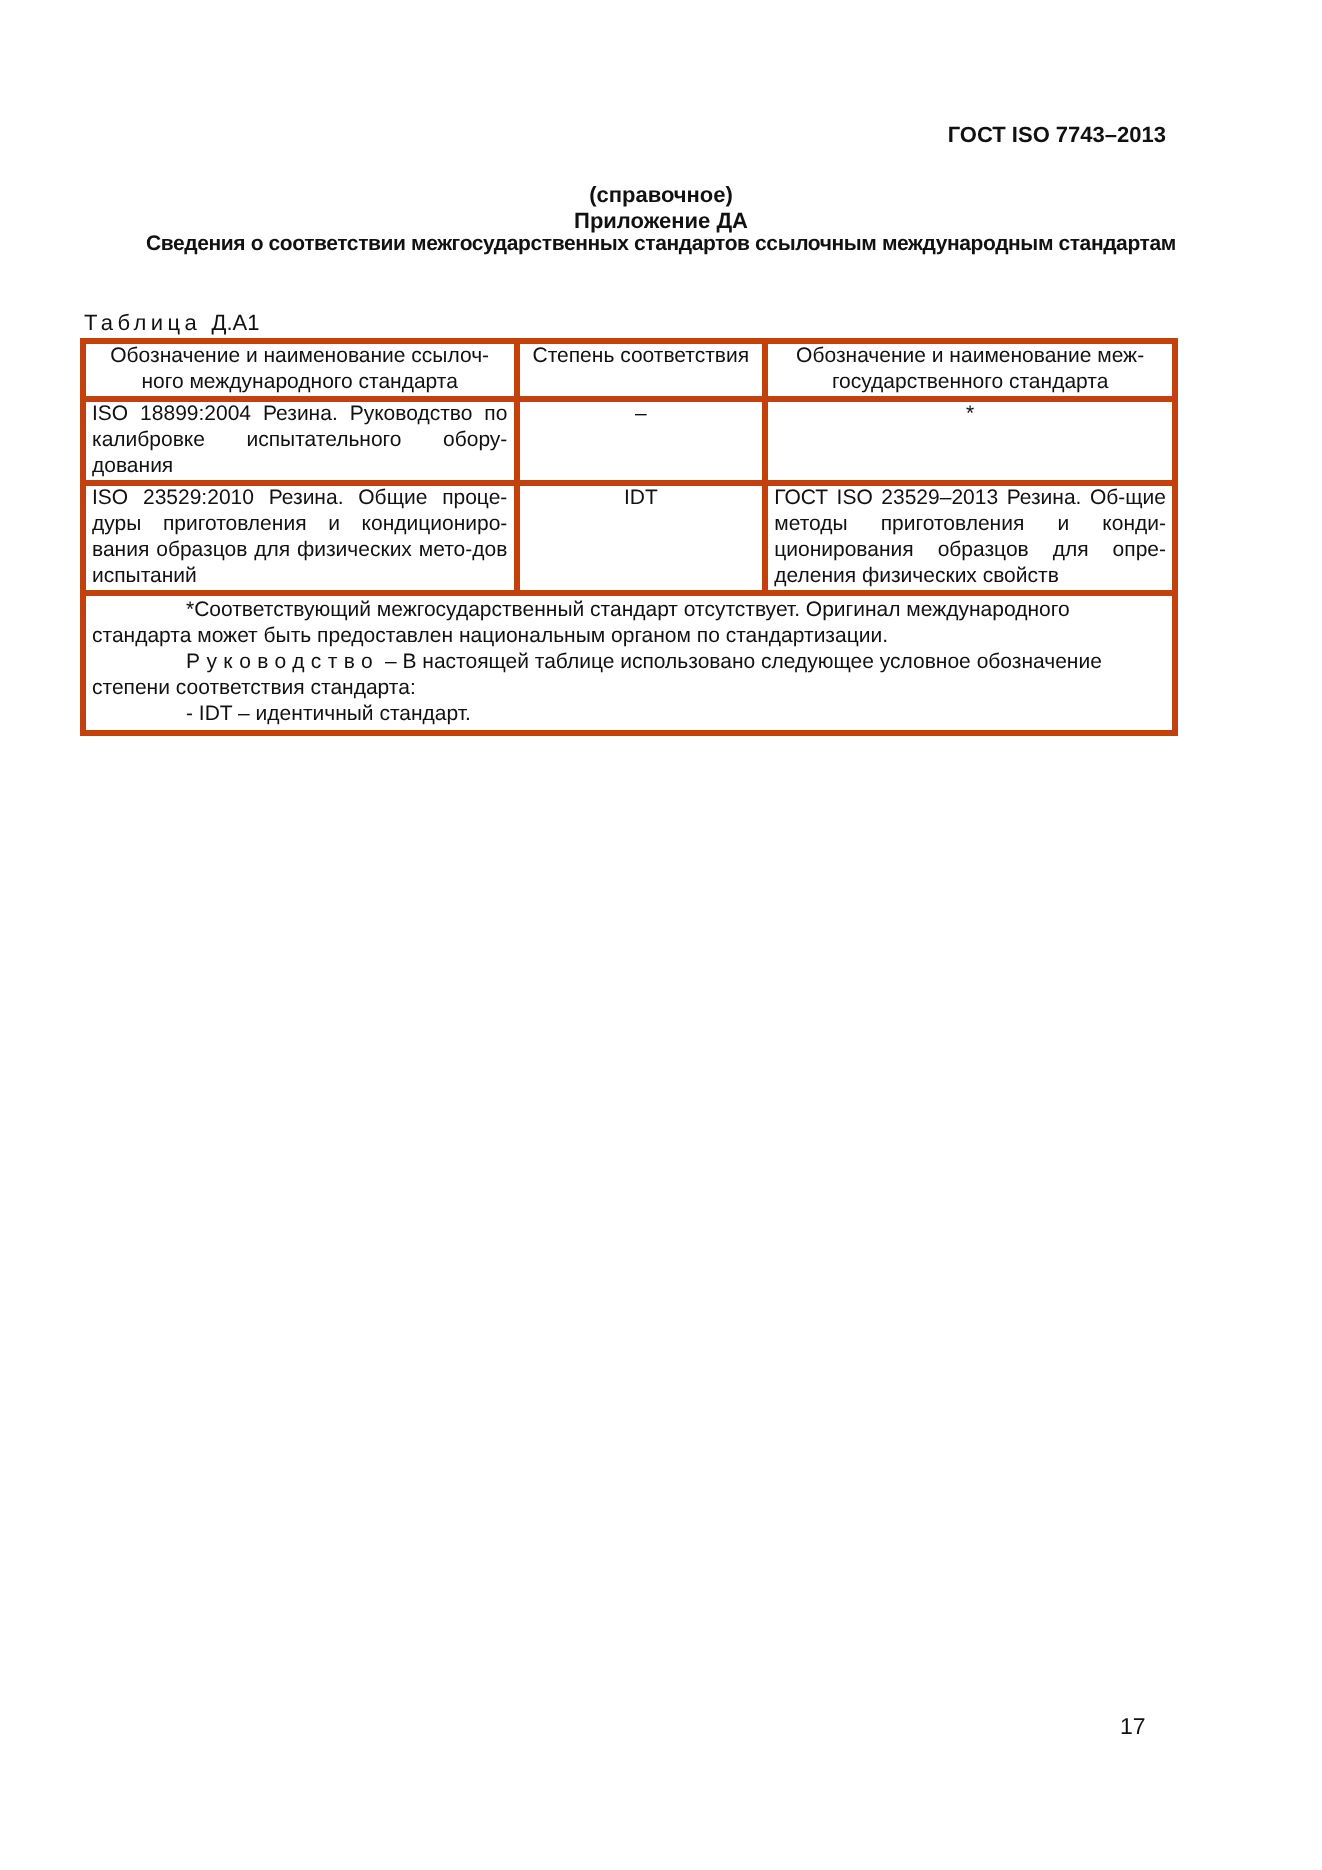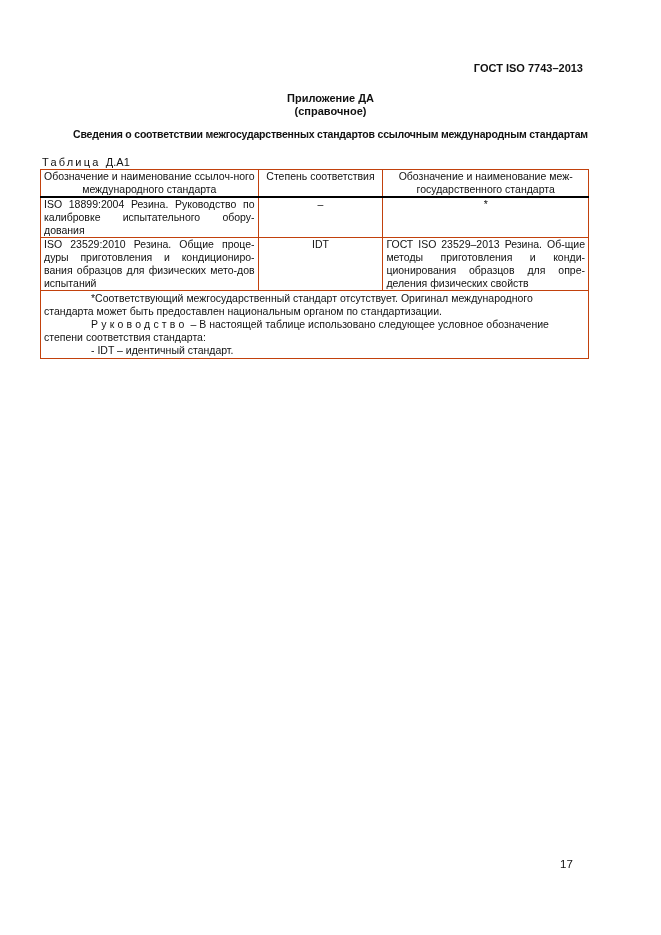--- a/index.html
+++ b/index.html
@@ -3,44 +3,44 @@
 <meta charset="utf-8">
 <style>
   html, body { margin: 0; padding: 0; background: #ffffff; }
   body { width: 661px; height: 935px; position: relative; overflow: hidden;
          font-family: "Liberation Sans", sans-serif; color: #111; }
   .abs { position: absolute; }
   .doc-code { left: 400px; top: 62px; width: 183px; text-align: right;
               font-weight: bold; font-size: 11px; }
   .annex-title { left: 0; width: 661px; top: 92px; text-align: center;
                  font-weight: bold; font-size: 11px; line-height: 13px; }
-  .section-title { left: 0; width: 661px; top: 128px; text-align: center;
+  .section-title { left: 0; width: 661px; top: 116px; text-align: center;
                    font-weight: bold; font-size: 10.5px; letter-spacing: -0.2px; }
   .table-caption { left: 42px; top: 156px; font-size: 11px; letter-spacing: 2.2px; }
   .table-caption span.num { letter-spacing: 0; }
   table.std { position: absolute; left: 40px; top: 169px; width: 549px;
               border-collapse: collapse; font-size: 10.5px; line-height: 13px; }
-  table.std td, table.std th { border: 1px solid #c2410c; padding: 0 3px;
+  table.std td, table.std th { border: 3px solid #c2410c; padding: 0 3px;
               vertical-align: top; font-weight: normal; }
   table.std tr.head th { text-align: center; border-bottom: 2.5px solid #000; height: 25px; }
   table.std td.just { text-align: justify; text-align-last: left; }
   table.std td.center { text-align: center; }
   table.std td.notes { text-align: left; padding: 1px 3px 1px 3px; }
   .indent { padding-left: 47px; }
   .spaced { letter-spacing: 3.2px; }
   .page-num { left: 560px; top: 858px; font-size: 11.5px; }
 </style>
 </head>
 <body>
 
 <div class="abs doc-code">ГОСТ ISO 7743–2013</div>
 
 <div class="abs annex-title">
+  <div>(справочное)</div>
   <div>Приложение ДА</div>
-  <div>(справочное)</div>
 </div>
 
 <div class="abs section-title">Сведения о соответствии межгосударственных стандартов ссылочным международным стандартам</div>
 
 <div class="abs table-caption">
   <span>Таблица</span>
   <span class="num">Д.А1</span>
 </div>
 
 <table class="std">

